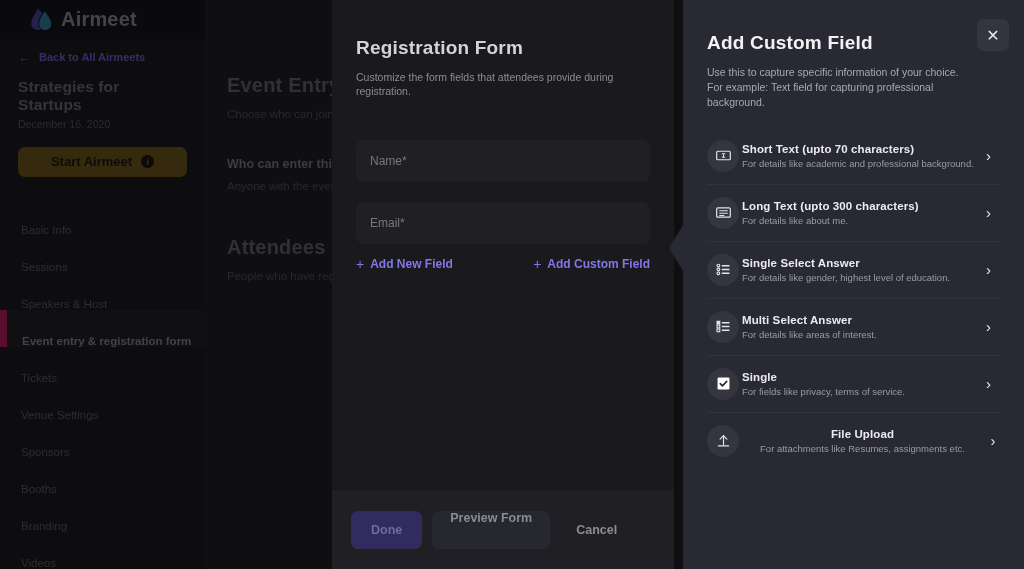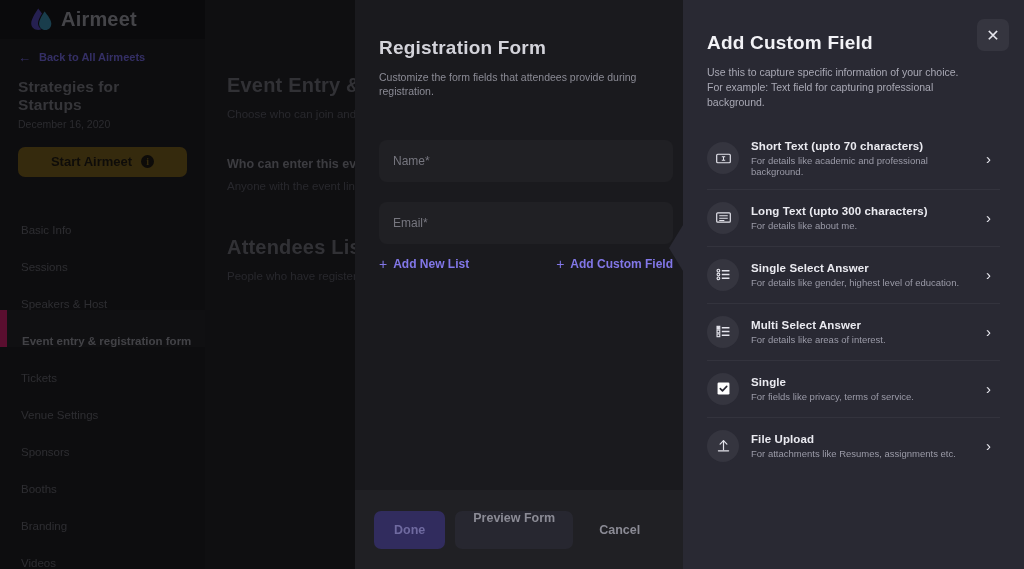--- a/index.html
+++ b/index.html
@@ -104,21 +104,21 @@
     white-space: nowrap;
   }
   .main .sub2 { margin-top: 9px; }
   .main h1.attendees { margin-top: 44px; }
 
   
   .scrim { position: absolute; inset: 0; background: rgba(8,8,10,0.55); }
 
   
   .form-panel {
-    position: absolute; left: 355px; top: 0;
+    position: absolute; left: 332px; top: 0;
     width: 342px; height: 569px;
     background: #1a1a1e;
     display: flex; flex-direction: column;
   }
   .form-body { flex: 1; padding: 37px 24px 0 24px; }
   .form-title { font-size: 19px; font-weight: 700; color: #d3d3da; letter-spacing:.2px; }
   .form-sub { margin-top: 11px; font-size: 10.5px; color: #8b8b95; line-height: 1.35; }
   .field {
     margin-top: 20px;
     height: 42px;
@@ -184,25 +184,25 @@
   .close-btn {
     position: absolute; right: 15px; top: 19px;
     width: 32px; height: 32px; border-radius: 7px;
     background: #35353f;
     display: flex; align-items: center; justify-content: center;
     color: #e5e5ec; font-size: 16px; font-weight: 400;
   }
   .field-list { margin-top: 17px; padding: 0 24px; }
   .field-item {
     display: flex; align-items: center;
-    gap: 12px;
+    gap: 3px;
     padding: 12px 0;
     border-bottom: 1px solid #33333d;
   }
-  .field-item:last-child { border-bottom: none; }
+  .field-item:last-child { border-bottom: none; text-align: center; }
   .fi-icon {
     flex: 0 0 32px;
     width: 32px; height: 32px; border-radius: 50%;
     background: #35353f;
     display: flex; align-items: center; justify-content: center;
   }
   .fi-text { flex: 1; min-width: 0; }
   .fi-title { font-size: 11.5px; font-weight: 700; color: #eaeaf0; letter-spacing:.1px; }
   .fi-desc { margin-top: 3px; font-size: 9.5px; color: #9b9ba8; }
   .fi-chev { flex: 0 0 14px; color: #e8e8ef; font-size: 15px; line-height: 1; font-weight: 300; }
@@ -290,21 +290,21 @@
       <div class="field first">
         <span>Name*</span>
       </div>
       <div class="field">
         <span>Email*</span>
       </div>
 
       <div class="add-row">
         <div class="add-link">
           <span class="add-plus">+</span>
-          <span>Add New List</span>
+          <span>Add New Field</span>
         </div>
         <div class="add-link">
           <span class="add-plus">+</span>
           <span>Add Custom Field</span>
         </div>
       </div>
     </div>
 
     <div class="form-footer">
       <div class="btn-done">

